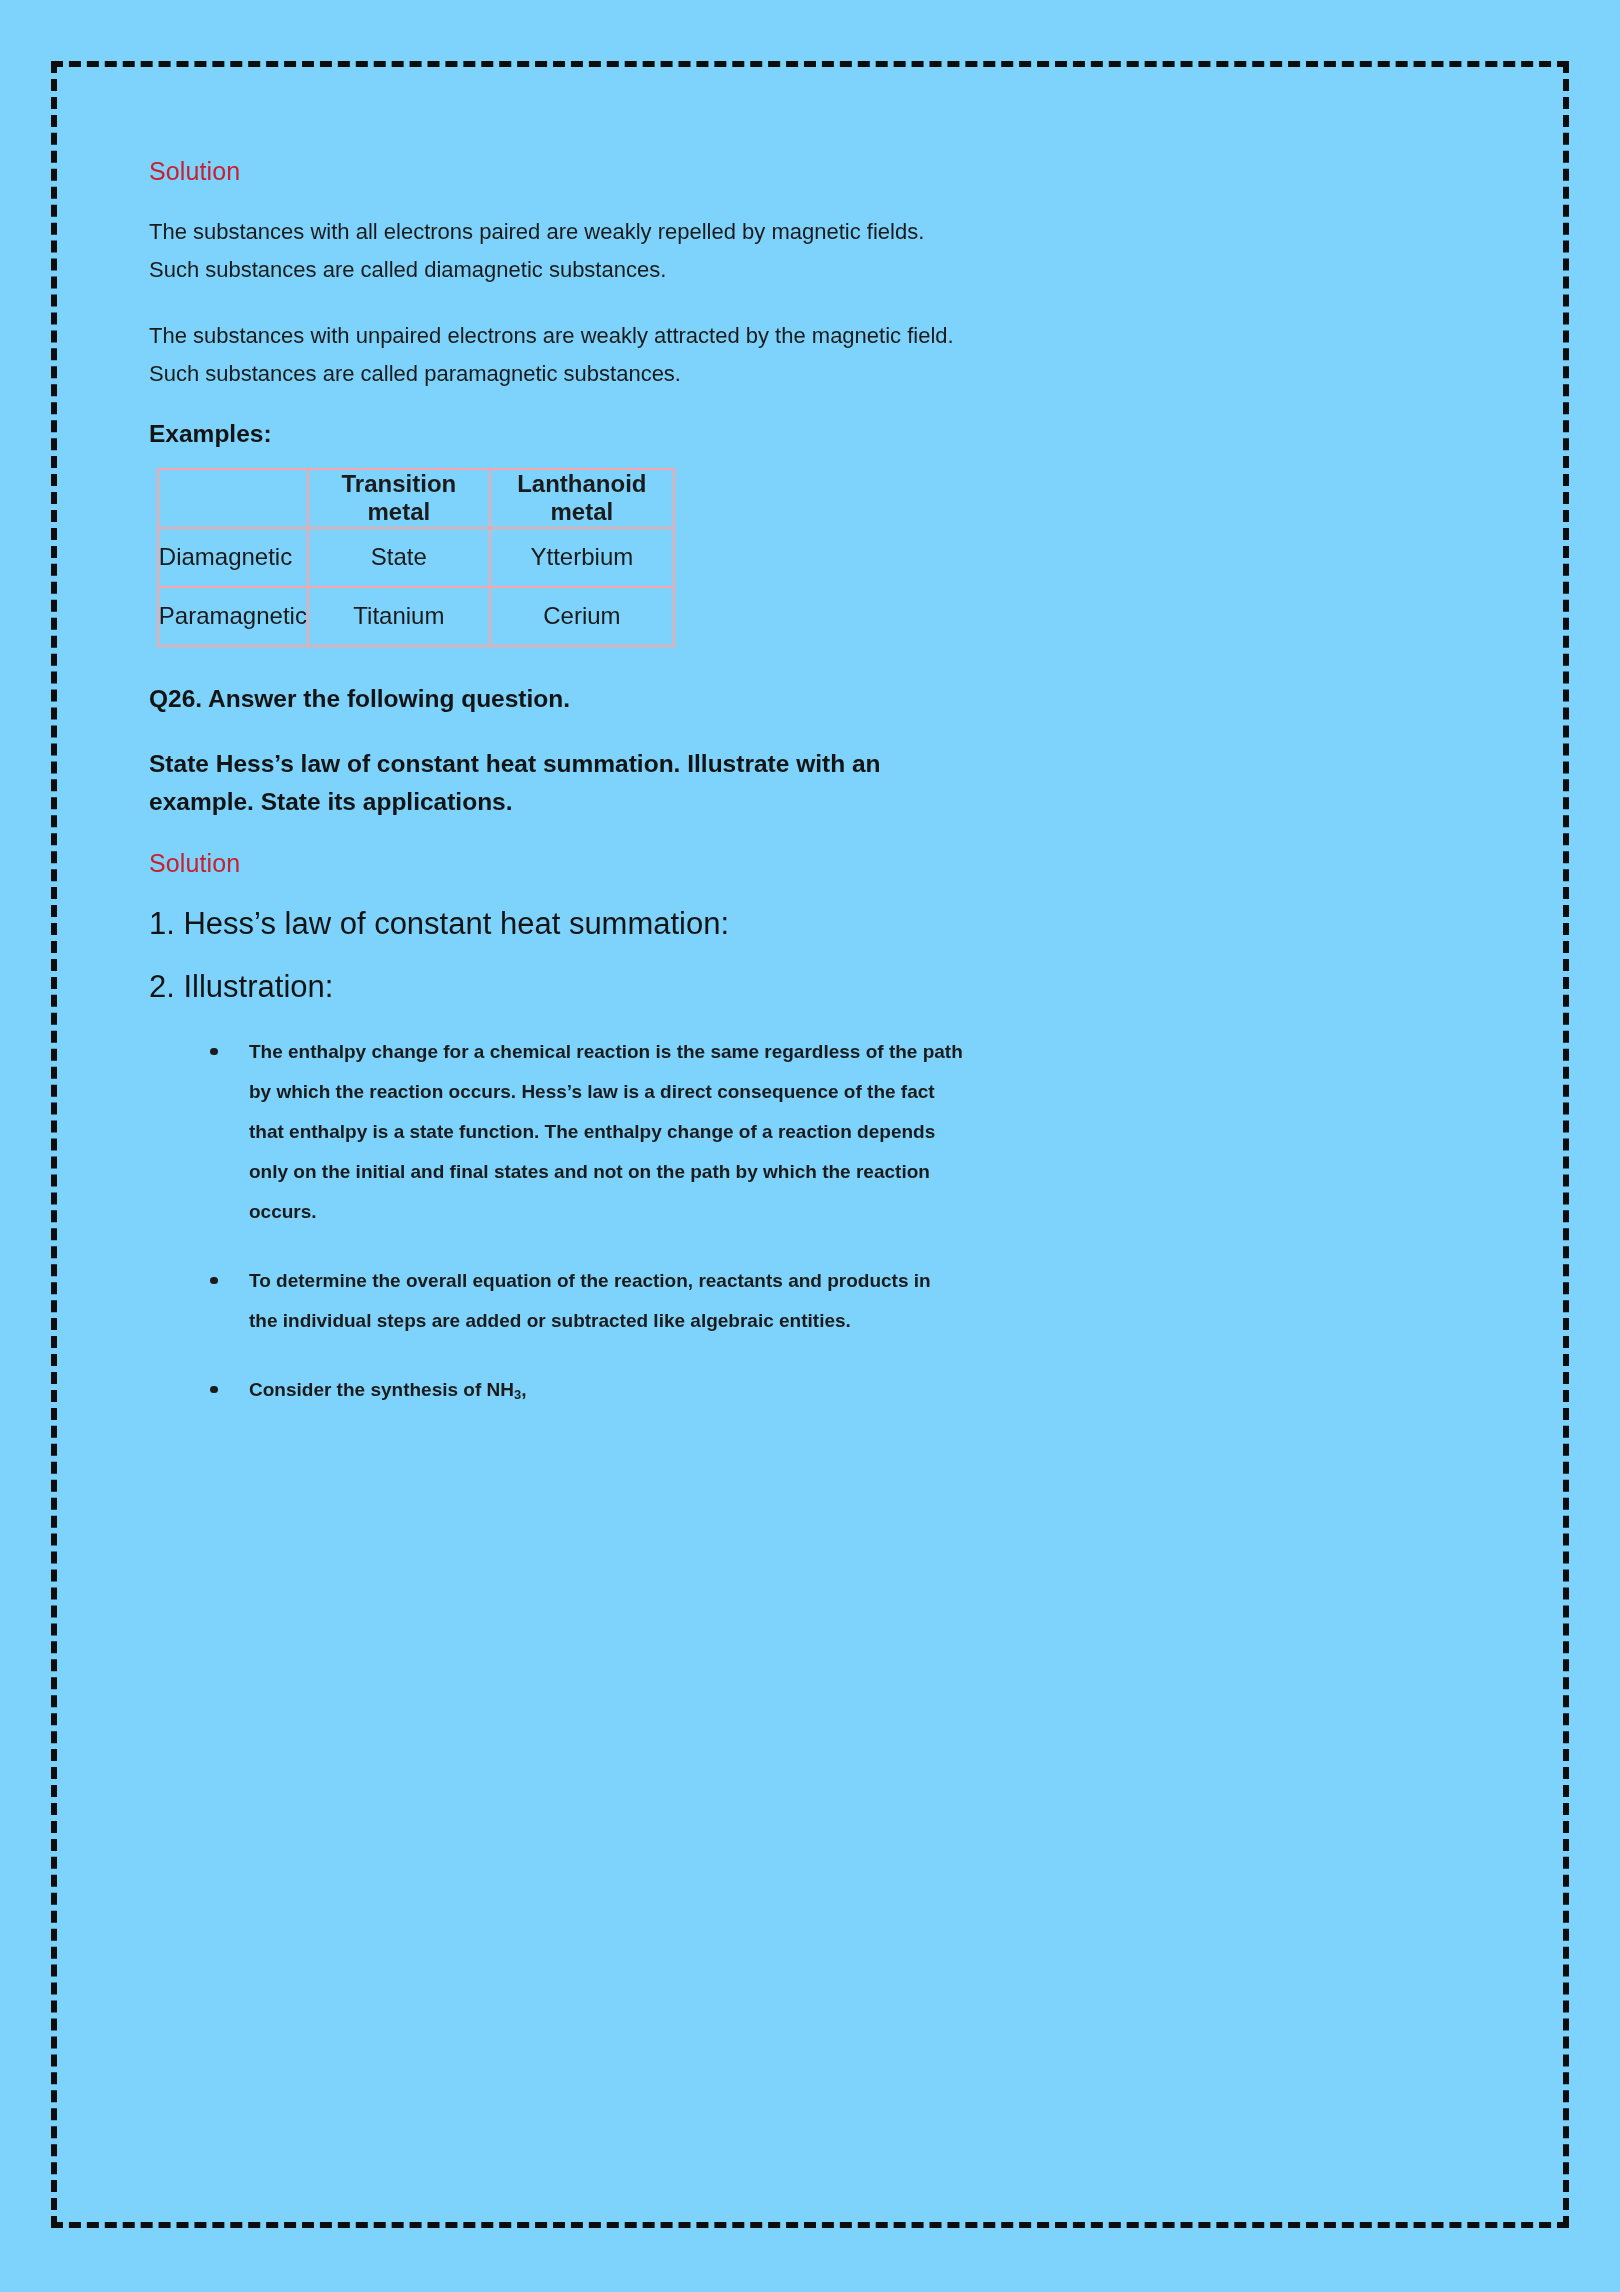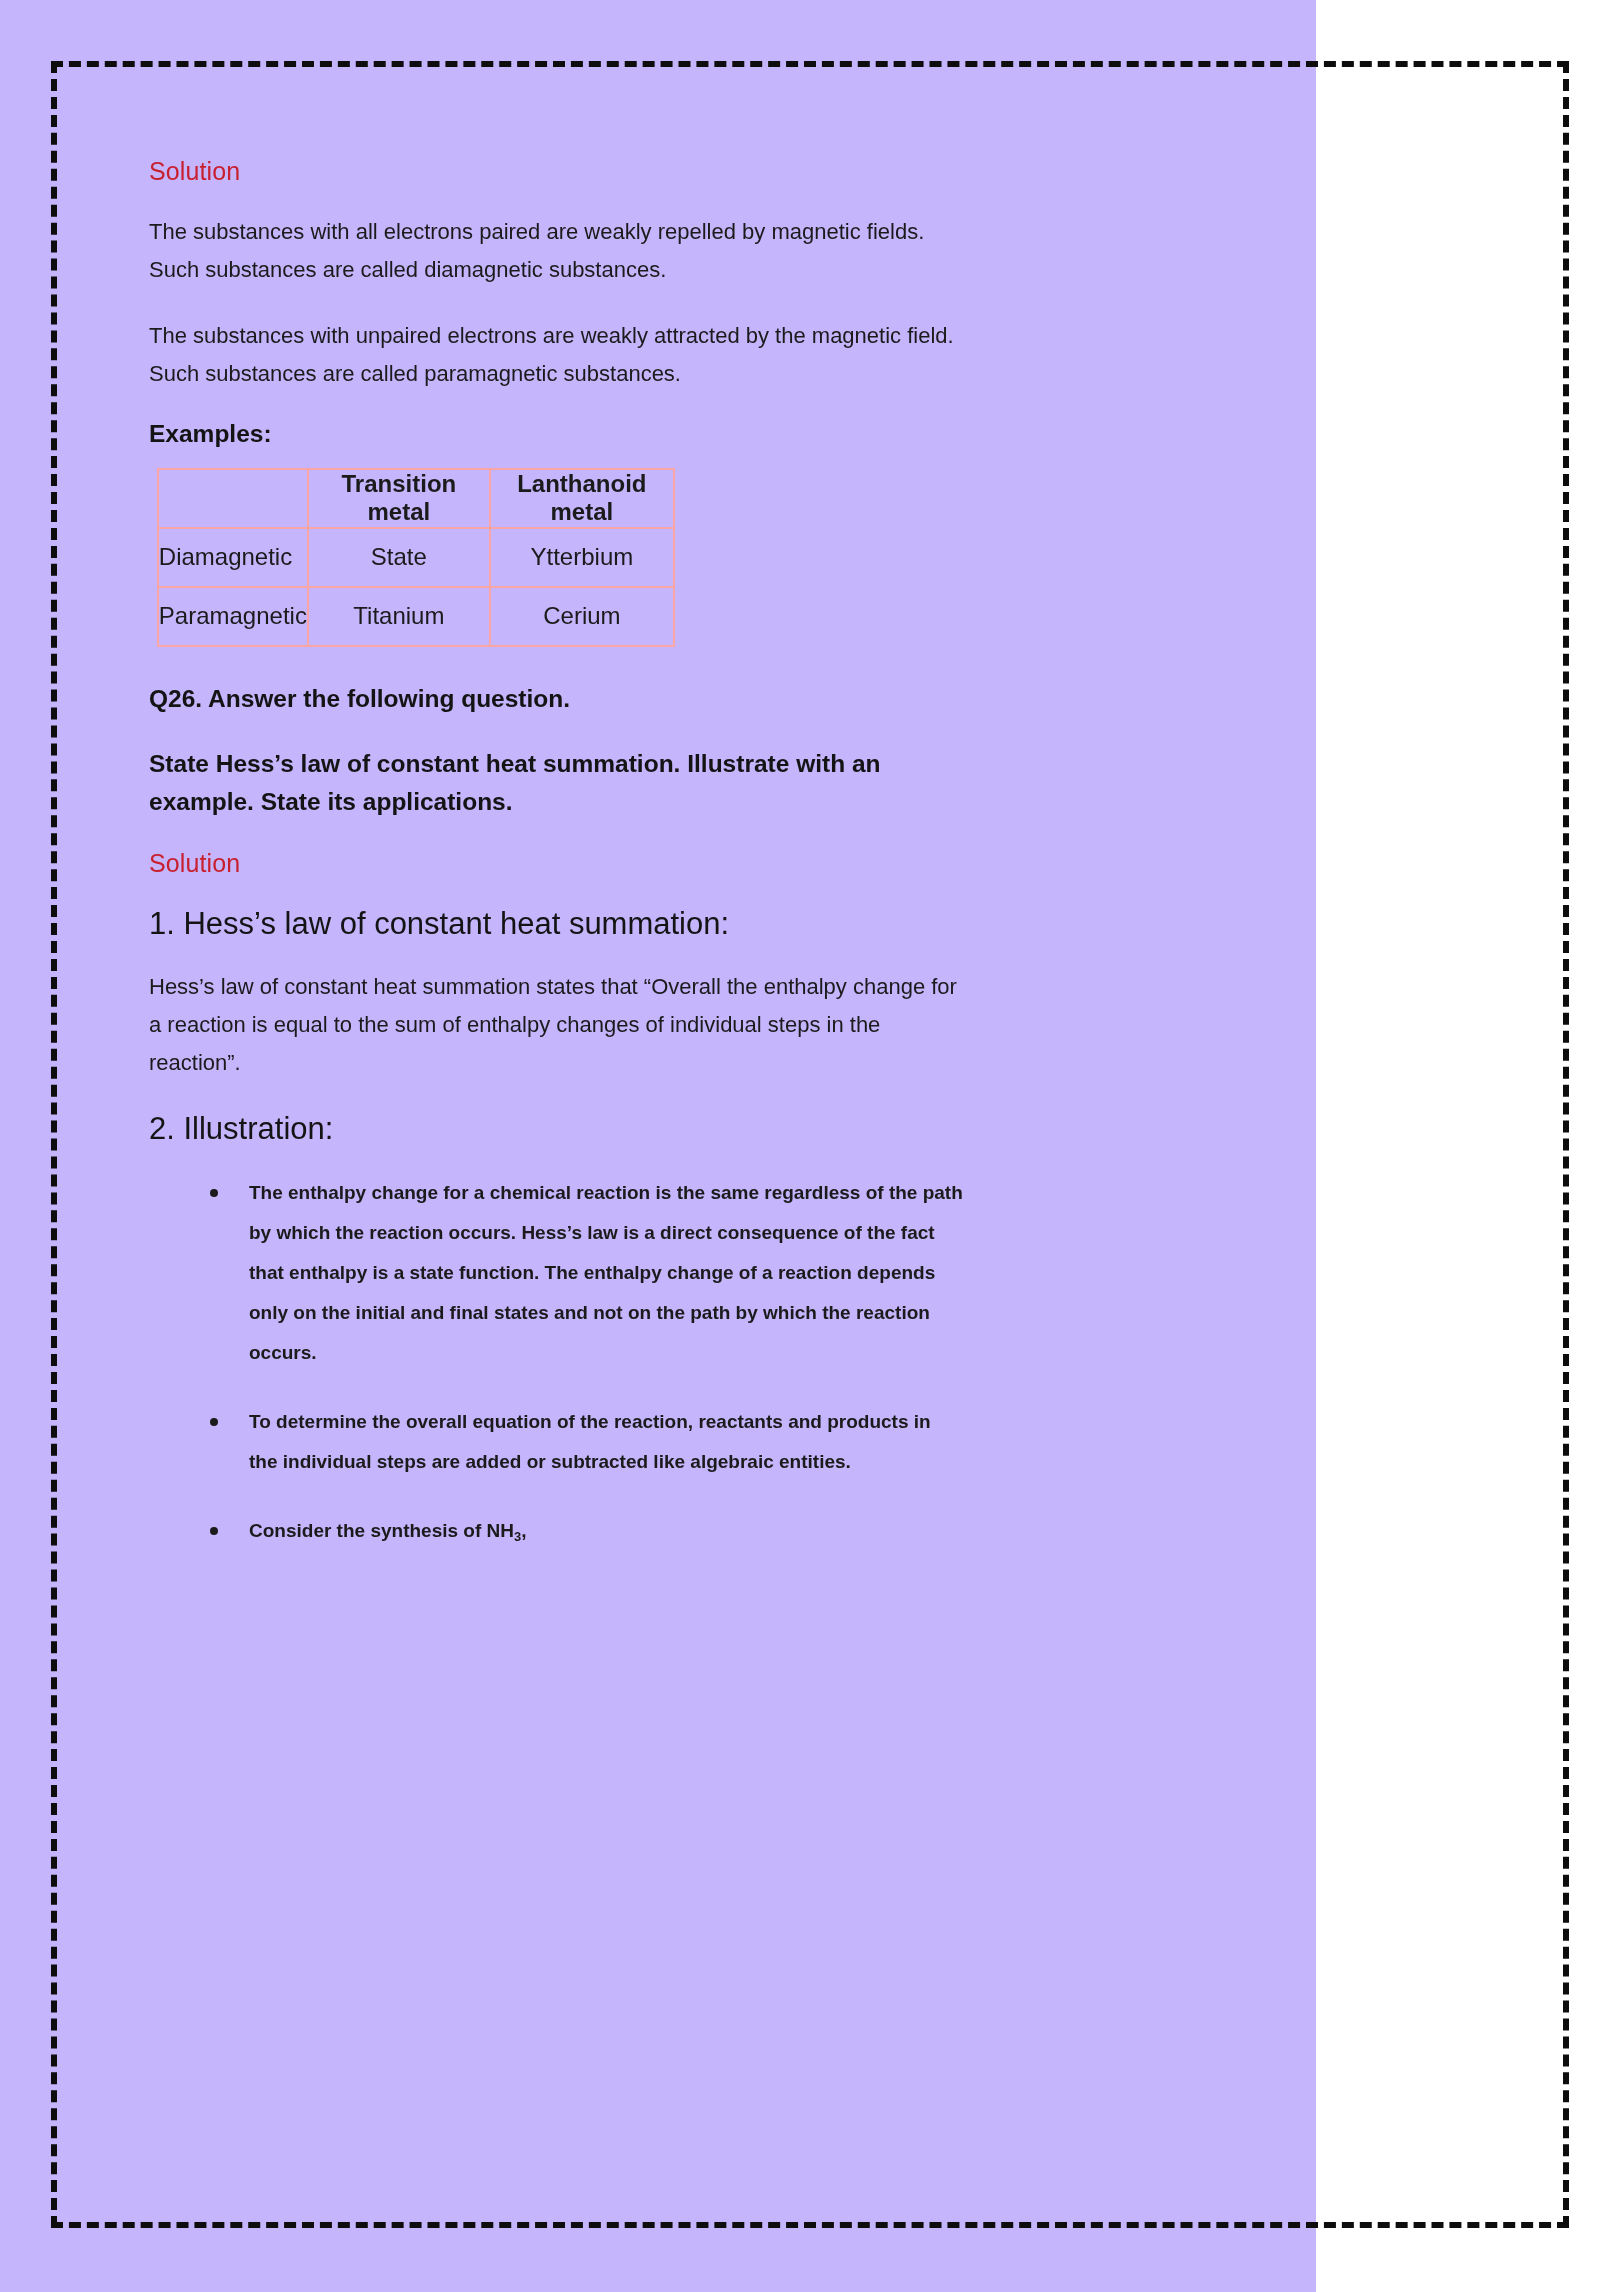--- a/index.html
+++ b/index.html
@@ -11,23 +11,23 @@
     width: 1620px;
     height: 2293px;
     font-family: "Liberation Sans", sans-serif;
     color: #1b1b1b;
     -webkit-font-smoothing: antialiased;
   }
 
   
   .page {
     position: relative;
-    width: 1316px;
+    width: 1620px;
     height: 2293px;
-    background: #c4b5fd;
+    background: #7dd3fc;
     box-sizing: border-box;
   }
   .dashed-frame {
     position: absolute;
     left: 51px;
     top: 61px;
     width: 1518px;
     height: 2167px;
     border: 6.9px dashed #0d0d0d;
     box-sizing: border-box;
@@ -188,21 +188,20 @@
     </table>
 
     <div class="bold-line">Q26. Answer the following question.</div>
 
     <div class="bold-line">State Hess’s law of constant heat summation. Illustrate with an example. State its applications.</div>
 
     <div class="solution-heading">Solution</div>
 
     <div class="semi-line">1. Hess’s law of constant heat summation:</div>
 
-    <p class="body-text">Hess’s law of constant heat summation states that “Overall the enthalpy change for a reaction is equal to the sum of enthalpy changes of individual steps in the reaction”.</p>
 
     <div class="semi-line">2. Illustration:</div>
 
     <ul class="illus">
       <li>
         <span class="bullet"></span>
         <span>The enthalpy change for a chemical reaction is the same regardless of the path by which the reaction occurs. Hess’s law is a direct consequence of the fact that enthalpy is a state function. The enthalpy change of a reaction depends only on the initial and final states and not on the path by which the reaction occurs.</span>
       </li>
       <li>
         <span class="bullet"></span>

